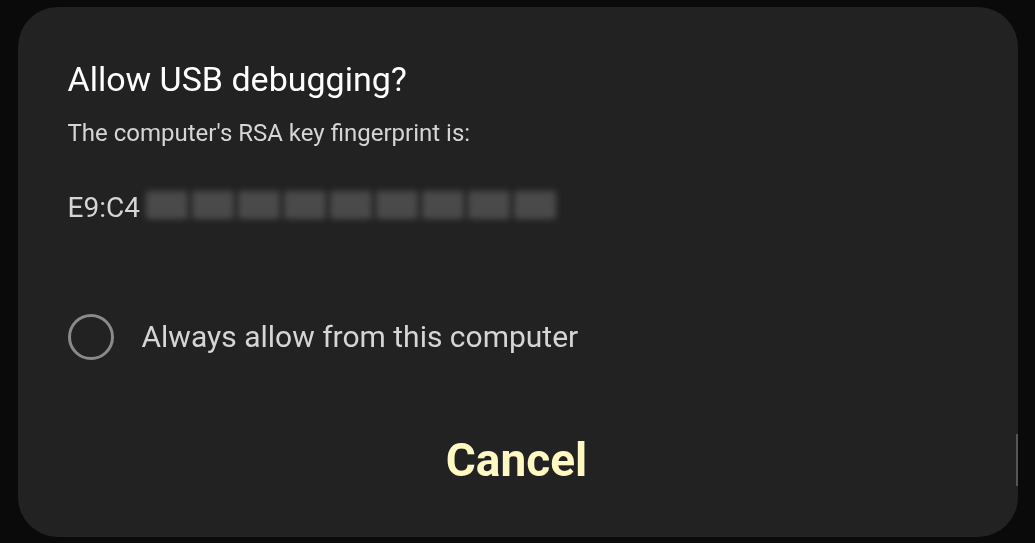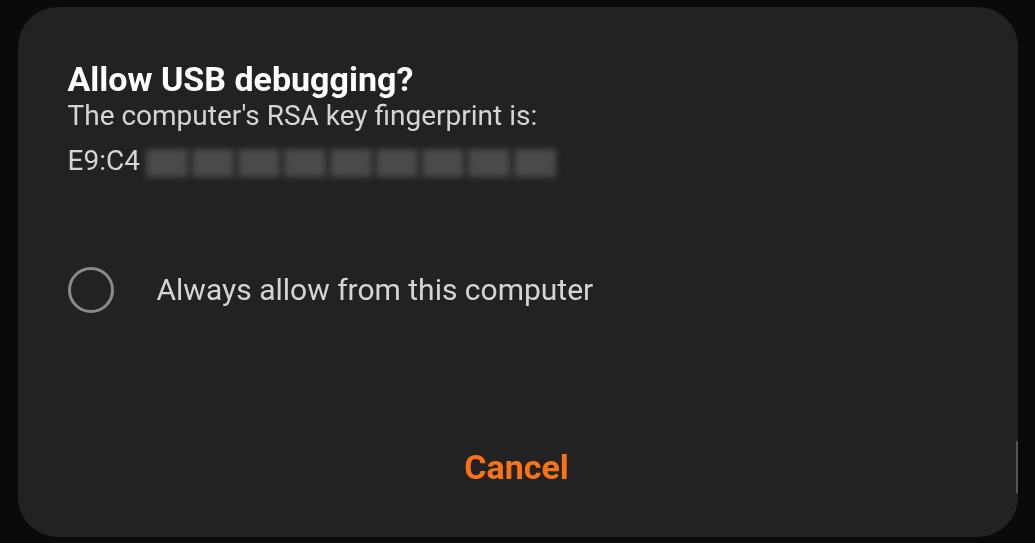--- a/index.html
+++ b/index.html
@@ -19,33 +19,35 @@
       background: #222222;
       border-radius: 40px;
       padding: 52px 50px 0 50px;
       display: flex;
       flex-direction: column;
       position: relative;
     }
     .dialog-title {
       color: #ffffff;
       font-size: 34px;
-      font-weight: 700;
+      font-weight: 400;
+      margin-bottom: 20px;
     }
     .dialog-subtitle {
       color: #d5d5d5;
-      font-size: 28px;
+      font-size: 24px;
       font-weight: 400;
       margin-bottom: 12px;
     }
     .fingerprint-row {
       display: flex;
-      align-items: flex-end;
+      align-items: flex-start;
       gap: 0;
       margin-bottom: 90px;
+      margin-top: 32px;
     }
     .fingerprint-start,
     .fingerprint-end {
       color: #d5d5d5;
       font-size: 28px;
       font-weight: 400;
       white-space: nowrap;
     }
     .fingerprint-obscured {
       display: flex;
@@ -55,21 +57,21 @@
     .blur-block {
       width: 42px;
       height: 28px;
       background: #4a4a4a;
       filter: blur(3px);
       border-radius: 2px;
     }
     .checkbox-row {
       display: flex;
       align-items: center;
-      gap: 43px;
+      gap: 28px;
       margin-bottom: 70px;
     }
     .radio-circle {
       width: 46px;
       height: 46px;
       border: 3px solid #8a8a8a;
       border-radius: 50%;
       flex-shrink: 0;
       cursor: pointer;
     }
@@ -82,22 +84,22 @@
       position: absolute;
       bottom: 40px;
       left: 0;
       right: 0;
       display: flex;
       align-items: center;
       justify-content: center;
     }
     .dialog-button {
       flex: 1;
-      color: #f97316;
-      font-size: 34px;
+      color: #fef9c3;
+      font-size: 46px;
       font-weight: 700;
       cursor: pointer;
       padding: 10px 0;
       background: transparent;
       border: none;
       font-family: inherit;
     }
     .button-divider {
       width: 2px;
       height: 52px;

